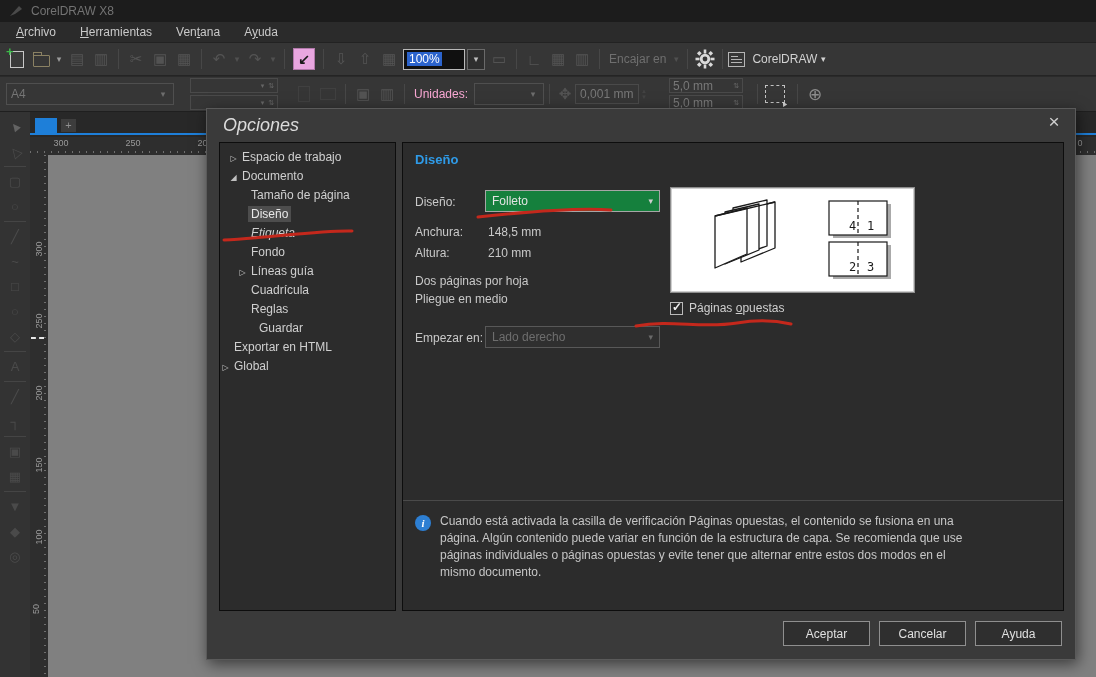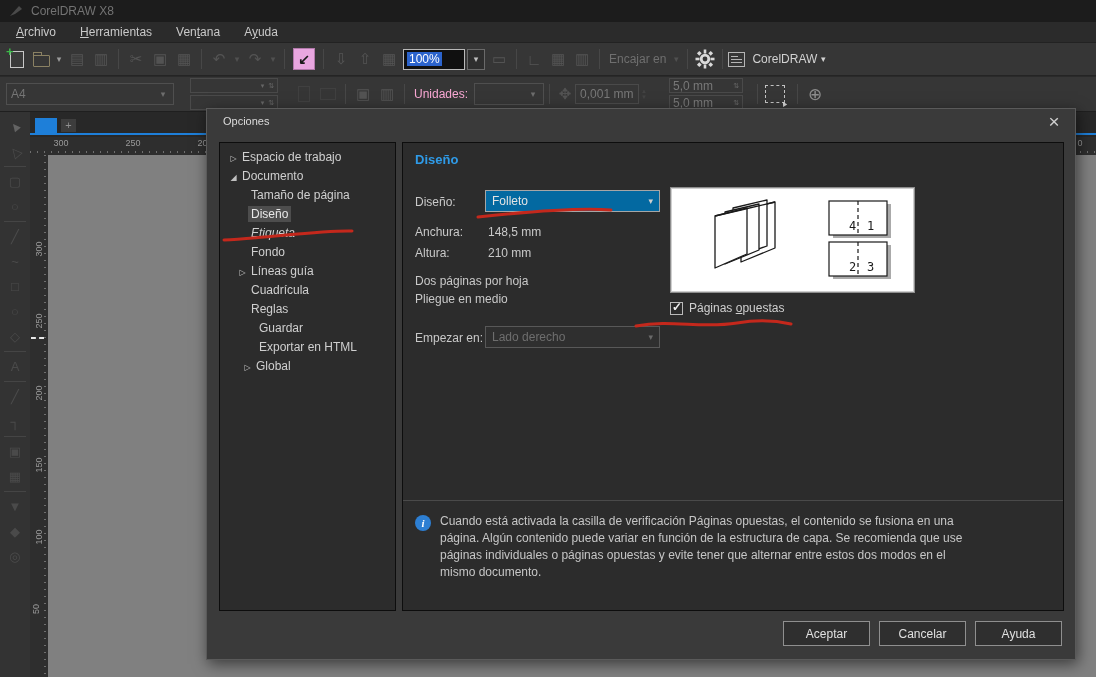--- a/index.html
+++ b/index.html
@@ -69,32 +69,32 @@
   .hruler .num { position:absolute; top:1px; transform:translateX(-50%); font-size:9px; color:#9a9a9a; }
   .vruler { position:absolute; left:30px; top:43px; width:18px; height:522px; background:#2e2e2e;
     background-image:repeating-linear-gradient(to bottom, #6f6f6f 0 1px, transparent 1px 7px);
     background-size:2px 100%; background-position:14px 0; background-repeat:no-repeat; }
   .vruler .num { position:absolute; left:1px; transform:translateY(-50%) rotate(-90deg); font-size:9px; color:#9a9a9a; }
   .ruler-marker { position:absolute; left:1px; top:182px; width:13px; border-top:2px dashed #e8e8e8; }
   .canvas { position:absolute; left:48px; top:43px; width:1048px; height:522px; background:#808080; }
   
   .dialog { position:absolute; left:206px; top:108px; width:870px; height:552px; background:#3a3a3a;
     border:1px solid #5a5a5a; box-shadow:2px 4px 14px rgba(0,0,0,.55); z-index:50; }
-  .dlg-title { position:absolute; left:16px; top:6px; font-size:11px; color:#dcdcdc; }
+  .dlg-title { position:absolute; left:16px; top:6px; font-size:18px; color:#dcdcdc;font-style:italic; }
   .dlg-close { position:absolute; right:8px; top:2px; width:26px; height:24px; color:#cfcfcf; font-size:19px; line-height:22px; text-align:center; }
   .tree-panel { position:absolute; left:12px; top:33px; width:177px; height:469px; background:#2c2c2c; border:1px solid #0d0d0d; padding-top:5px; overflow:hidden; }
   .tree-item { height:19px; line-height:19px; white-space:nowrap; color:#cfcfcf; font-size:12px; }
   .tree-item .arr { display:inline-block; width:11px; font-size:8px; color:#c0c0c0; text-align:center; }
   .tree-item .tlabel { padding:1px 3px; }
   .tree-item .tlabel.sel { background:#4d4d4d; color:#e8e8e8; }
   .content-panel { position:absolute; left:195px; top:33px; width:662px; height:469px; background:#2c2c2c; border:1px solid #0d0d0d; }
   .heading { position:absolute; left:12px; top:9px; font-size:13px; font-weight:bold; color:#2f9be8; }
   .flabel { position:absolute; left:12px; color:#c9c9c9; }
   .fvalue { position:absolute; color:#c9c9c9; }
-  .dd { position:absolute; left:82px; width:175px; height:22px; border:1px solid #a6a6a6; background:#0369a1; display:flex; align-items:center; padding:0 6px; color:#e3e3e3; }
+  .dd { position:absolute; left:82px; width:175px; height:22px; border:1px solid #a6a6a6; background:#15803d; display:flex; align-items:center; padding:0 6px; color:#e3e3e3; }
   .dd .ddcaret { margin-left:auto; font-size:9px; color:#cfcfcf; }
   .dd.disabled { border-color:#585858; color:#6e6e6e; background:#2f2f2f; }
   .dd.disabled .ddcaret { color:#6a6a6a; }
   .preview { position:absolute; left:267px; top:44px; width:245px; height:106px; background:#fff; border:1px solid #8d8d8d; box-shadow:inset 0 0 0 1px #cfcfcf; }
   .facing-row { position:absolute; left:267px; top:158px; display:flex; align-items:center; }
   .checkbox { width:13px; height:13px; border:1px solid #bababa; background:#2b2b2b; position:relative; margin-right:6px; }
   .checkbox .chk { position:absolute; left:1px; top:-3px; color:#f2f2f2; font-size:12px; font-weight:bold; }
   .facing-row .cblabel { color:#cfcfcf; }
   .infobox { position:absolute; left:0; top:357px; width:100%; border-top:1px solid #4a4a4a; padding:12px 18px 0 12px; display:flex; }
   .info-icon { flex:0 0 16px; height:16px; border-radius:50%; background:#2d7fd3; color:#fff; font-size:11px; font-weight:bold; text-align:center; line-height:16px; font-family:"Liberation Serif", serif; font-style:italic; margin-right:9px; margin-top:2px; }
@@ -307,22 +307,22 @@
         <div class="tree-item" style="padding-left: 8px;"><span class="arr">▷</span><span class="tlabel">Espacio de trabajo</span></div>
         <div class="tree-item" style="padding-left: 8px;"><span class="arr">◢</span><span class="tlabel">Documento</span></div>
         <div class="tree-item" style="padding-left: 28px;"><span class="tlabel">Tamaño de página</span></div>
         <div class="tree-item" style="padding-left: 28px;"><span class="tlabel sel">Diseño</span></div>
         <div class="tree-item" style="padding-left: 28px; font-style: italic;"><span class="tlabel">Etiqueta</span></div>
         <div class="tree-item" style="padding-left: 28px;"><span class="tlabel">Fondo</span></div>
         <div class="tree-item" style="padding-left: 17px;"><span class="arr">▷</span><span class="tlabel">Líneas guía</span></div>
         <div class="tree-item" style="padding-left: 28px;"><span class="tlabel">Cuadrícula</span></div>
         <div class="tree-item" style="padding-left: 28px;"><span class="tlabel">Reglas</span></div>
         <div class="tree-item" style="padding-left: 36px;"><span class="tlabel">Guardar</span></div>
-        <div class="tree-item" style="padding-left: 36px;"><span class="tlabel">Exportar en HTML</span></div>
-        <div class="tree-item" style="padding-left: 22px;"><span class="arr">▷</span><span class="tlabel">Global</span></div>
+        <div class="tree-item" style="padding-left: 11px;"><span class="tlabel">Exportar en HTML</span></div>
+        <div class="tree-item" style="padding-left: 0;"><span class="arr">▷</span><span class="tlabel">Global</span></div>
       </div>
 
     <div class="content-panel">
       <div class="heading">Diseño</div>
 
       <span class="flabel" style="top:52px">Diseño:</span>
       <div class="dd" style="top:47px">
         <span>Folleto</span>
         <span class="ddcaret">▾</span>
       </div>

